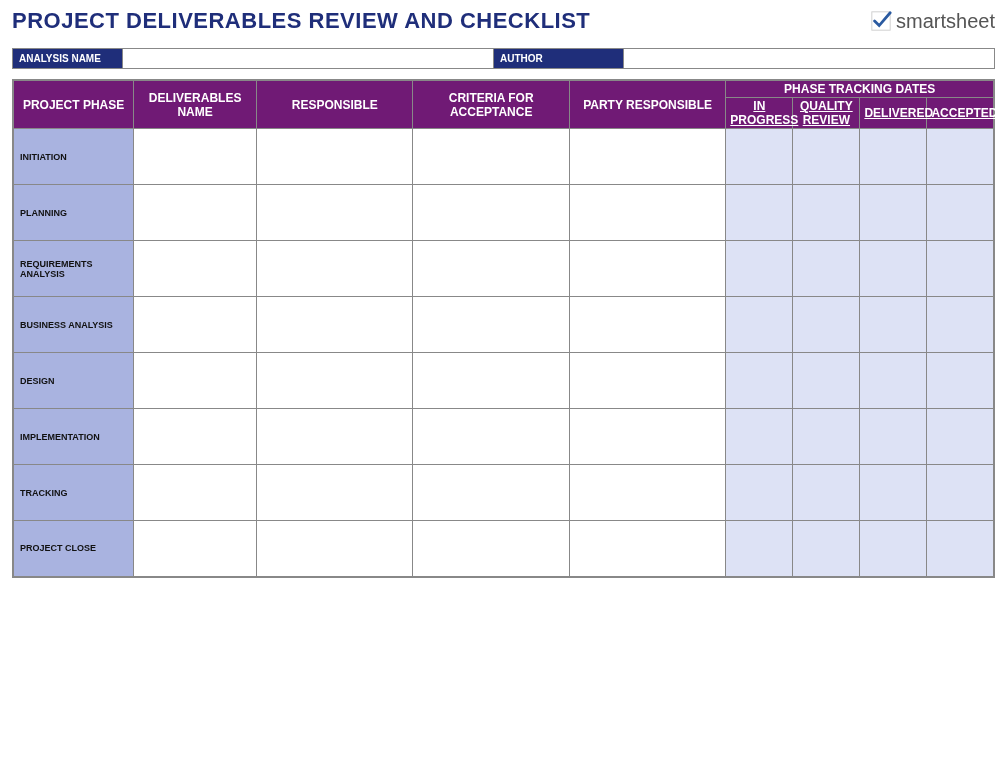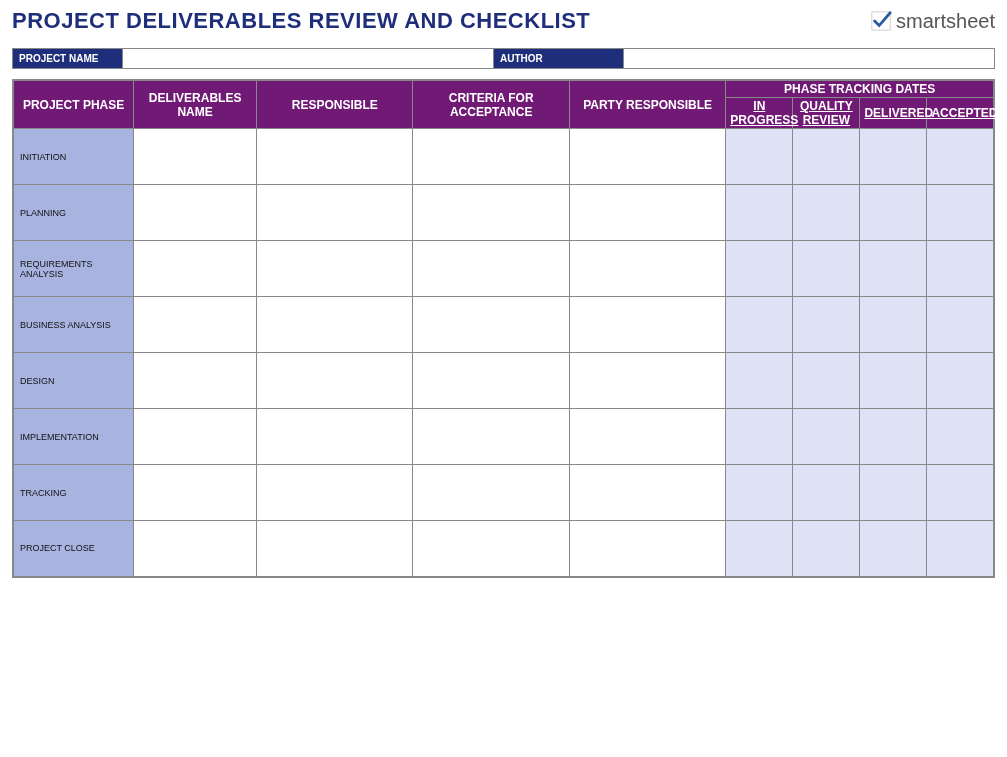--- a/index.html
+++ b/index.html
@@ -81,21 +81,21 @@
   }
   .sub-header th {
     background: #2e4a9e;
     font-size: 9px;
     padding: 6px 2px;
     text-decoration: underline;
   }
   .phase-cell {
     background: #a9b3e0;
     font-size: 9px;
-    font-weight: normal;
+    font-weight: bold;
     color: #111;
     padding: 6px 6px;
     text-align: left;
     vertical-align: middle;
     height: 56px;
   }
   .data-cell {
     background: #fff;
     font-size: 10px;
     padding: 4px;
@@ -125,21 +125,21 @@
         <path d="M5 12 L10 17 L22 3" fill="none" stroke="#2a5aa0" stroke-width="3" stroke-linecap="round"></path>
       </svg>
     </span>
     <span class="logo-text">smartsheet</span>
   </div>
 </div>
 
 <table class="meta-table">
   <tbody>
   <tr>
-    <td class="meta-label">PROJECT NAME</td>
+    <td class="meta-label">ANALYSIS NAME</td>
     <td class="meta-value"></td>
     <td class="meta-label meta-label2">AUTHOR</td>
     <td class="meta-value"></td>
   </tr>
 </tbody>
   </table>
 
 <table class="main-table">
   <colgroup>
     <col class="col-phase">

